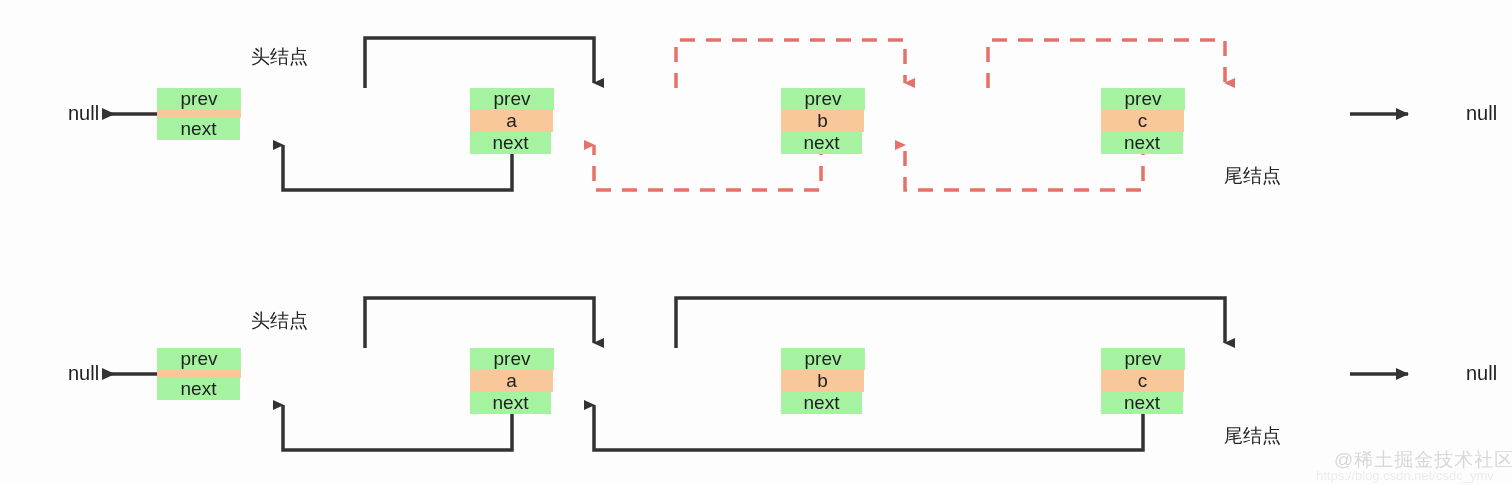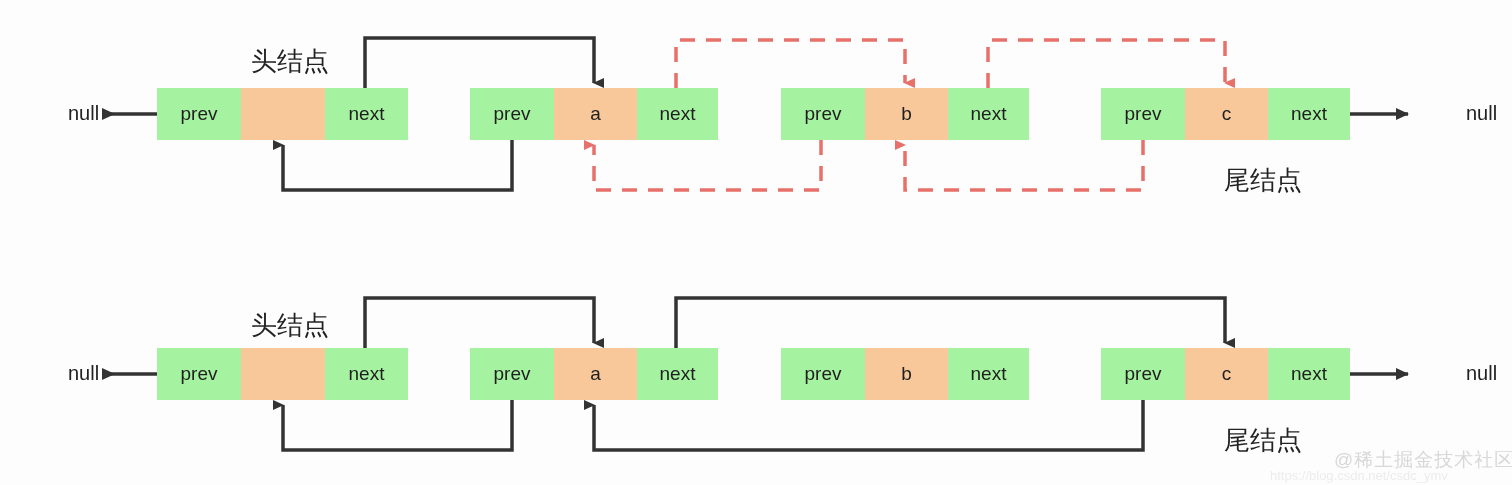--- a/index.html
+++ b/index.html
@@ -22,35 +22,36 @@
     left: 0;
     top: 0;
     width: 1512px;
     height: 485px;
   }
   .node-box {
     position: absolute;
     display: flex;
     height: 52px;
     box-sizing: border-box;
+    flex-direction: column;
   }
   .cell {
     display: flex;
     align-items: center;
     justify-content: center;
     font-size: 19px;
     color: #1f1f1f;
     box-sizing: border-box;
     height: 52px;
   }
   .cell.ptr  { background: #a5f3a0; }
   .cell.data { background: #f8c79a; }
   .label-cn {
     position: absolute;
-    font-size: 26px;
+    font-size: 19px;
     color: #222222;
     white-space: nowrap;
   }
   .label-null {
     position: absolute;
     font-size: 20px;
     color: #222222;
     white-space: nowrap;
     margin-left: 28px;
   }
@@ -207,15 +208,15 @@
     <div class="cell ptr" style="width:82px;">next</div>
   </div>
 
   <div class="label-null" style="left:1438px; top:362px;">null</div>
 
   <div class="label-cn" style="left:251px; top:308px;">头结点</div>
 
   <div class="label-cn" style="left:1224px; top:423px;">尾结点</div>
 
   <div class="watermark" style="left:1334px; top:447px;">@稀土掘金技术社区</div>
-  <div class="watermark-sub" style="left:1270px; top:468px;">https://blog.csdn.net/csdc_ymv</div>
+  <div class="watermark-sub" style="left:1316px; top:468px;">https://blog.csdn.net/csdc_ymv</div>
 
 </div>
 
 </body></html>

